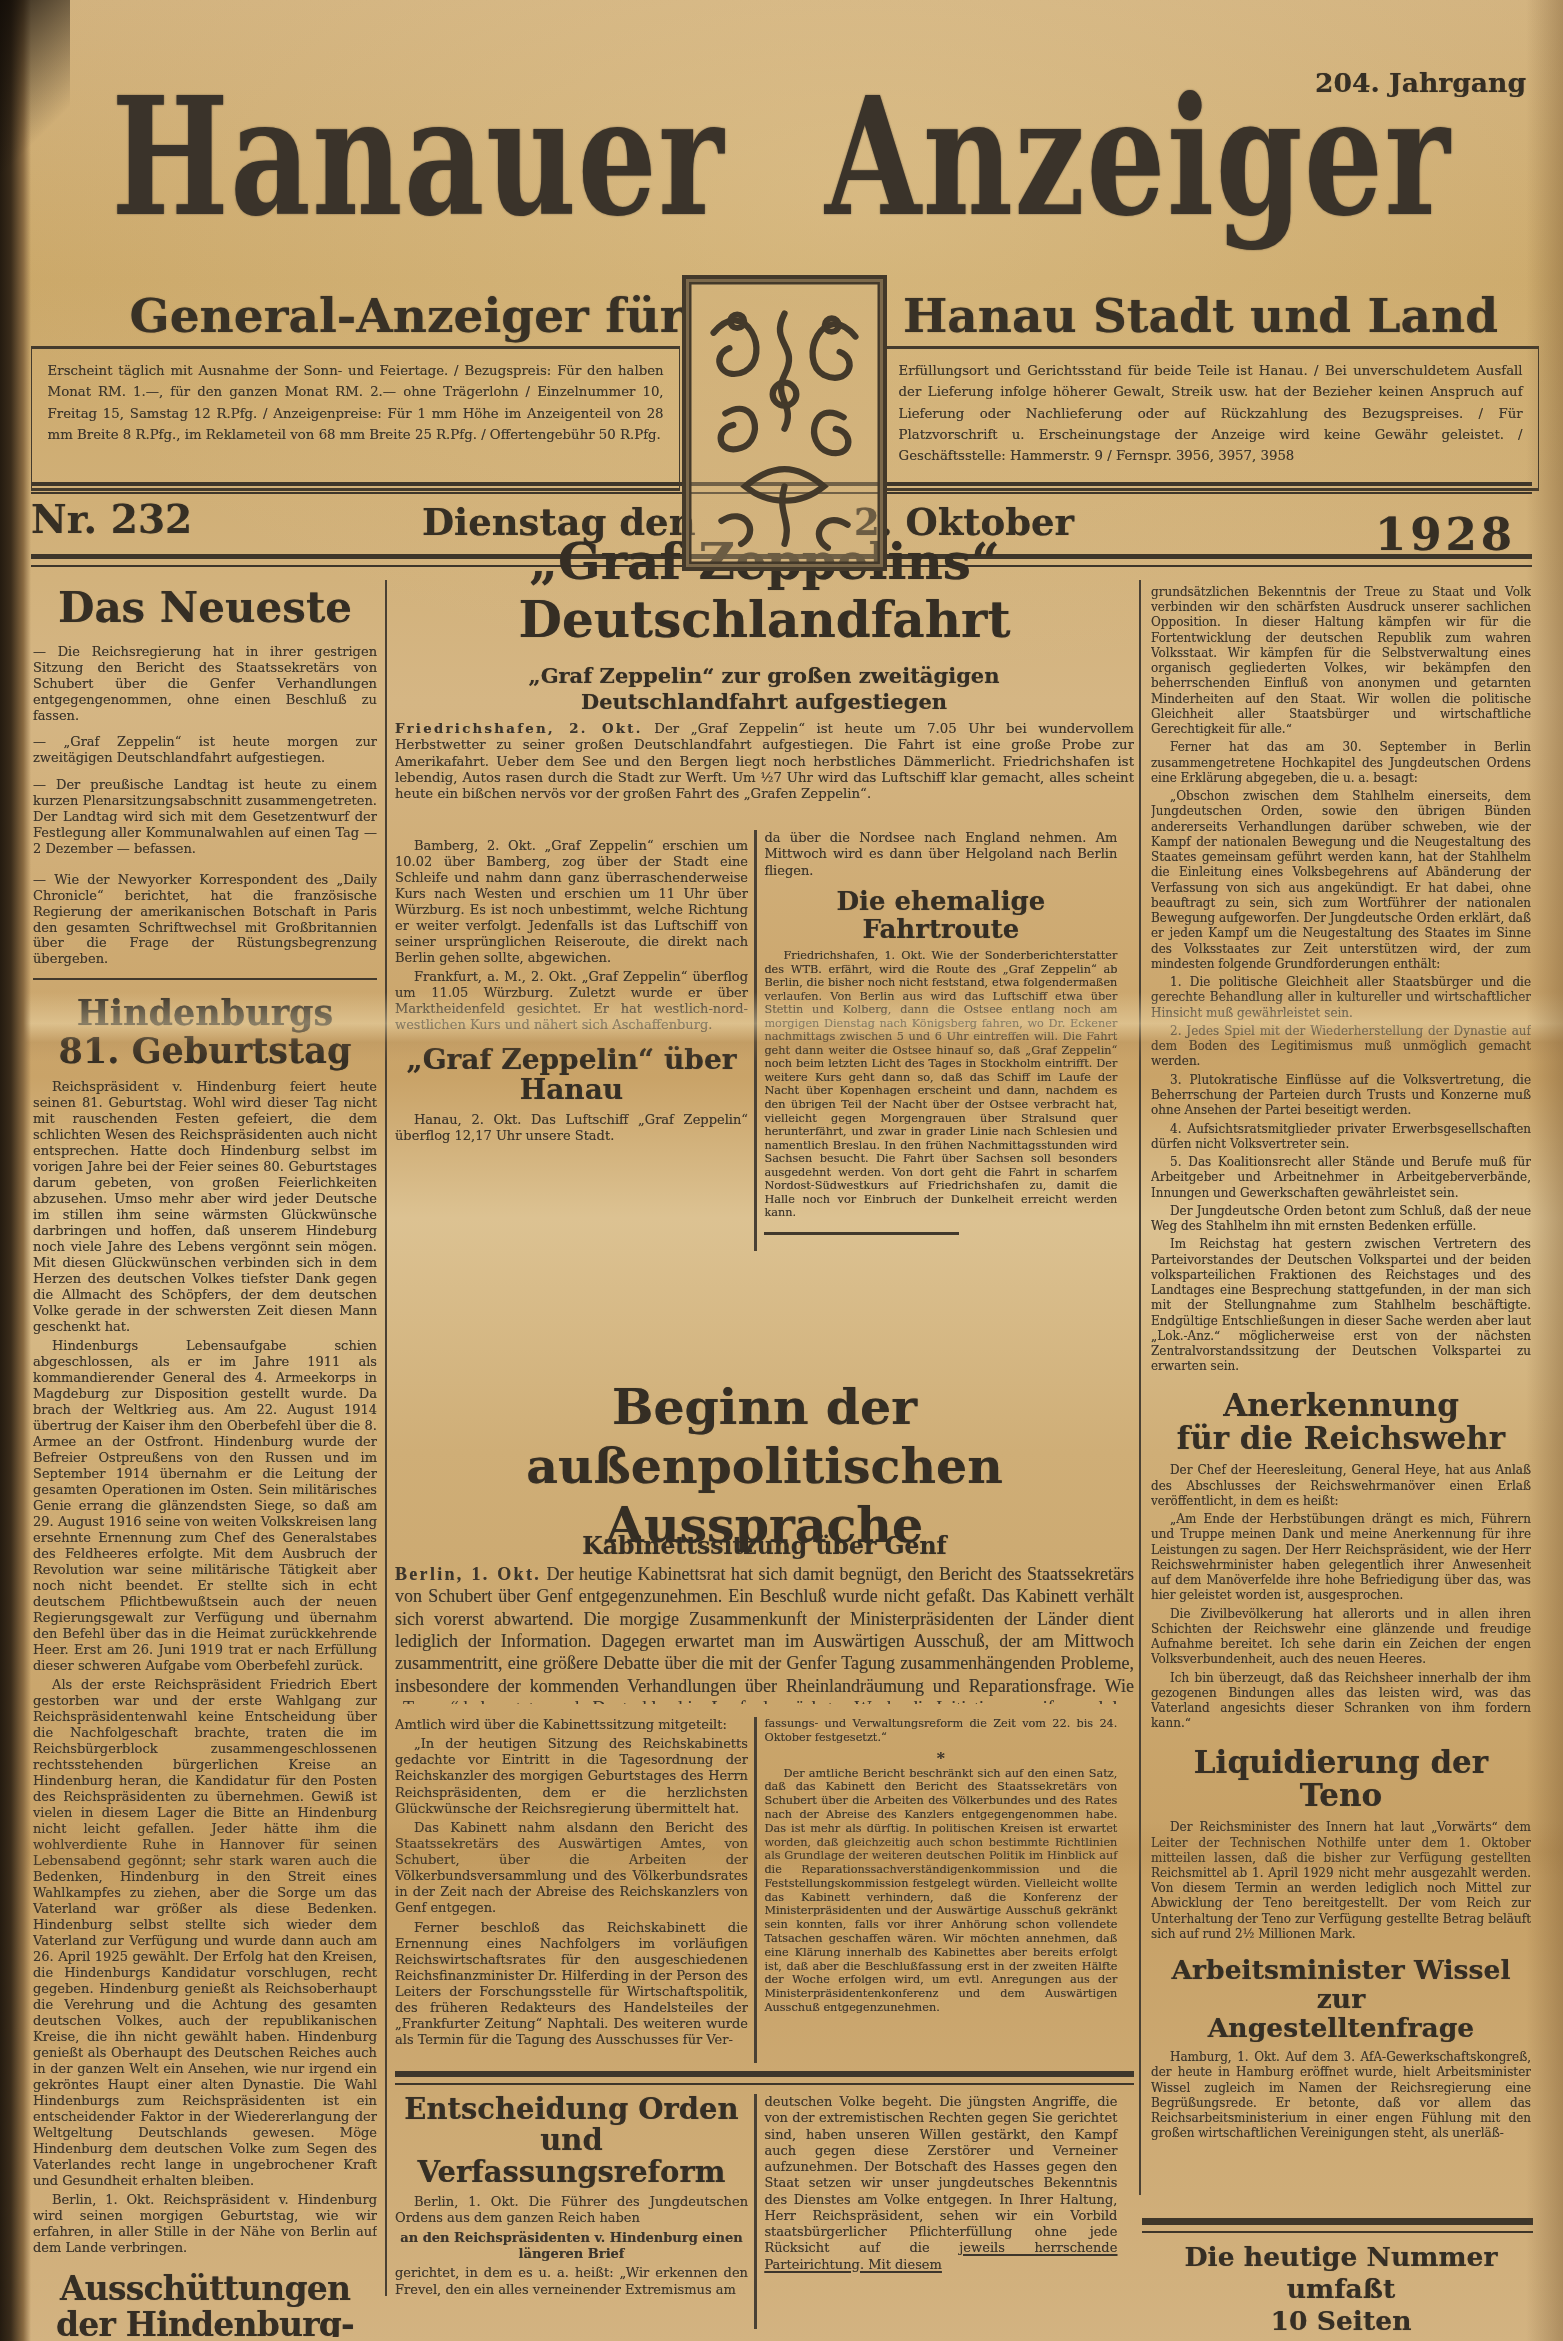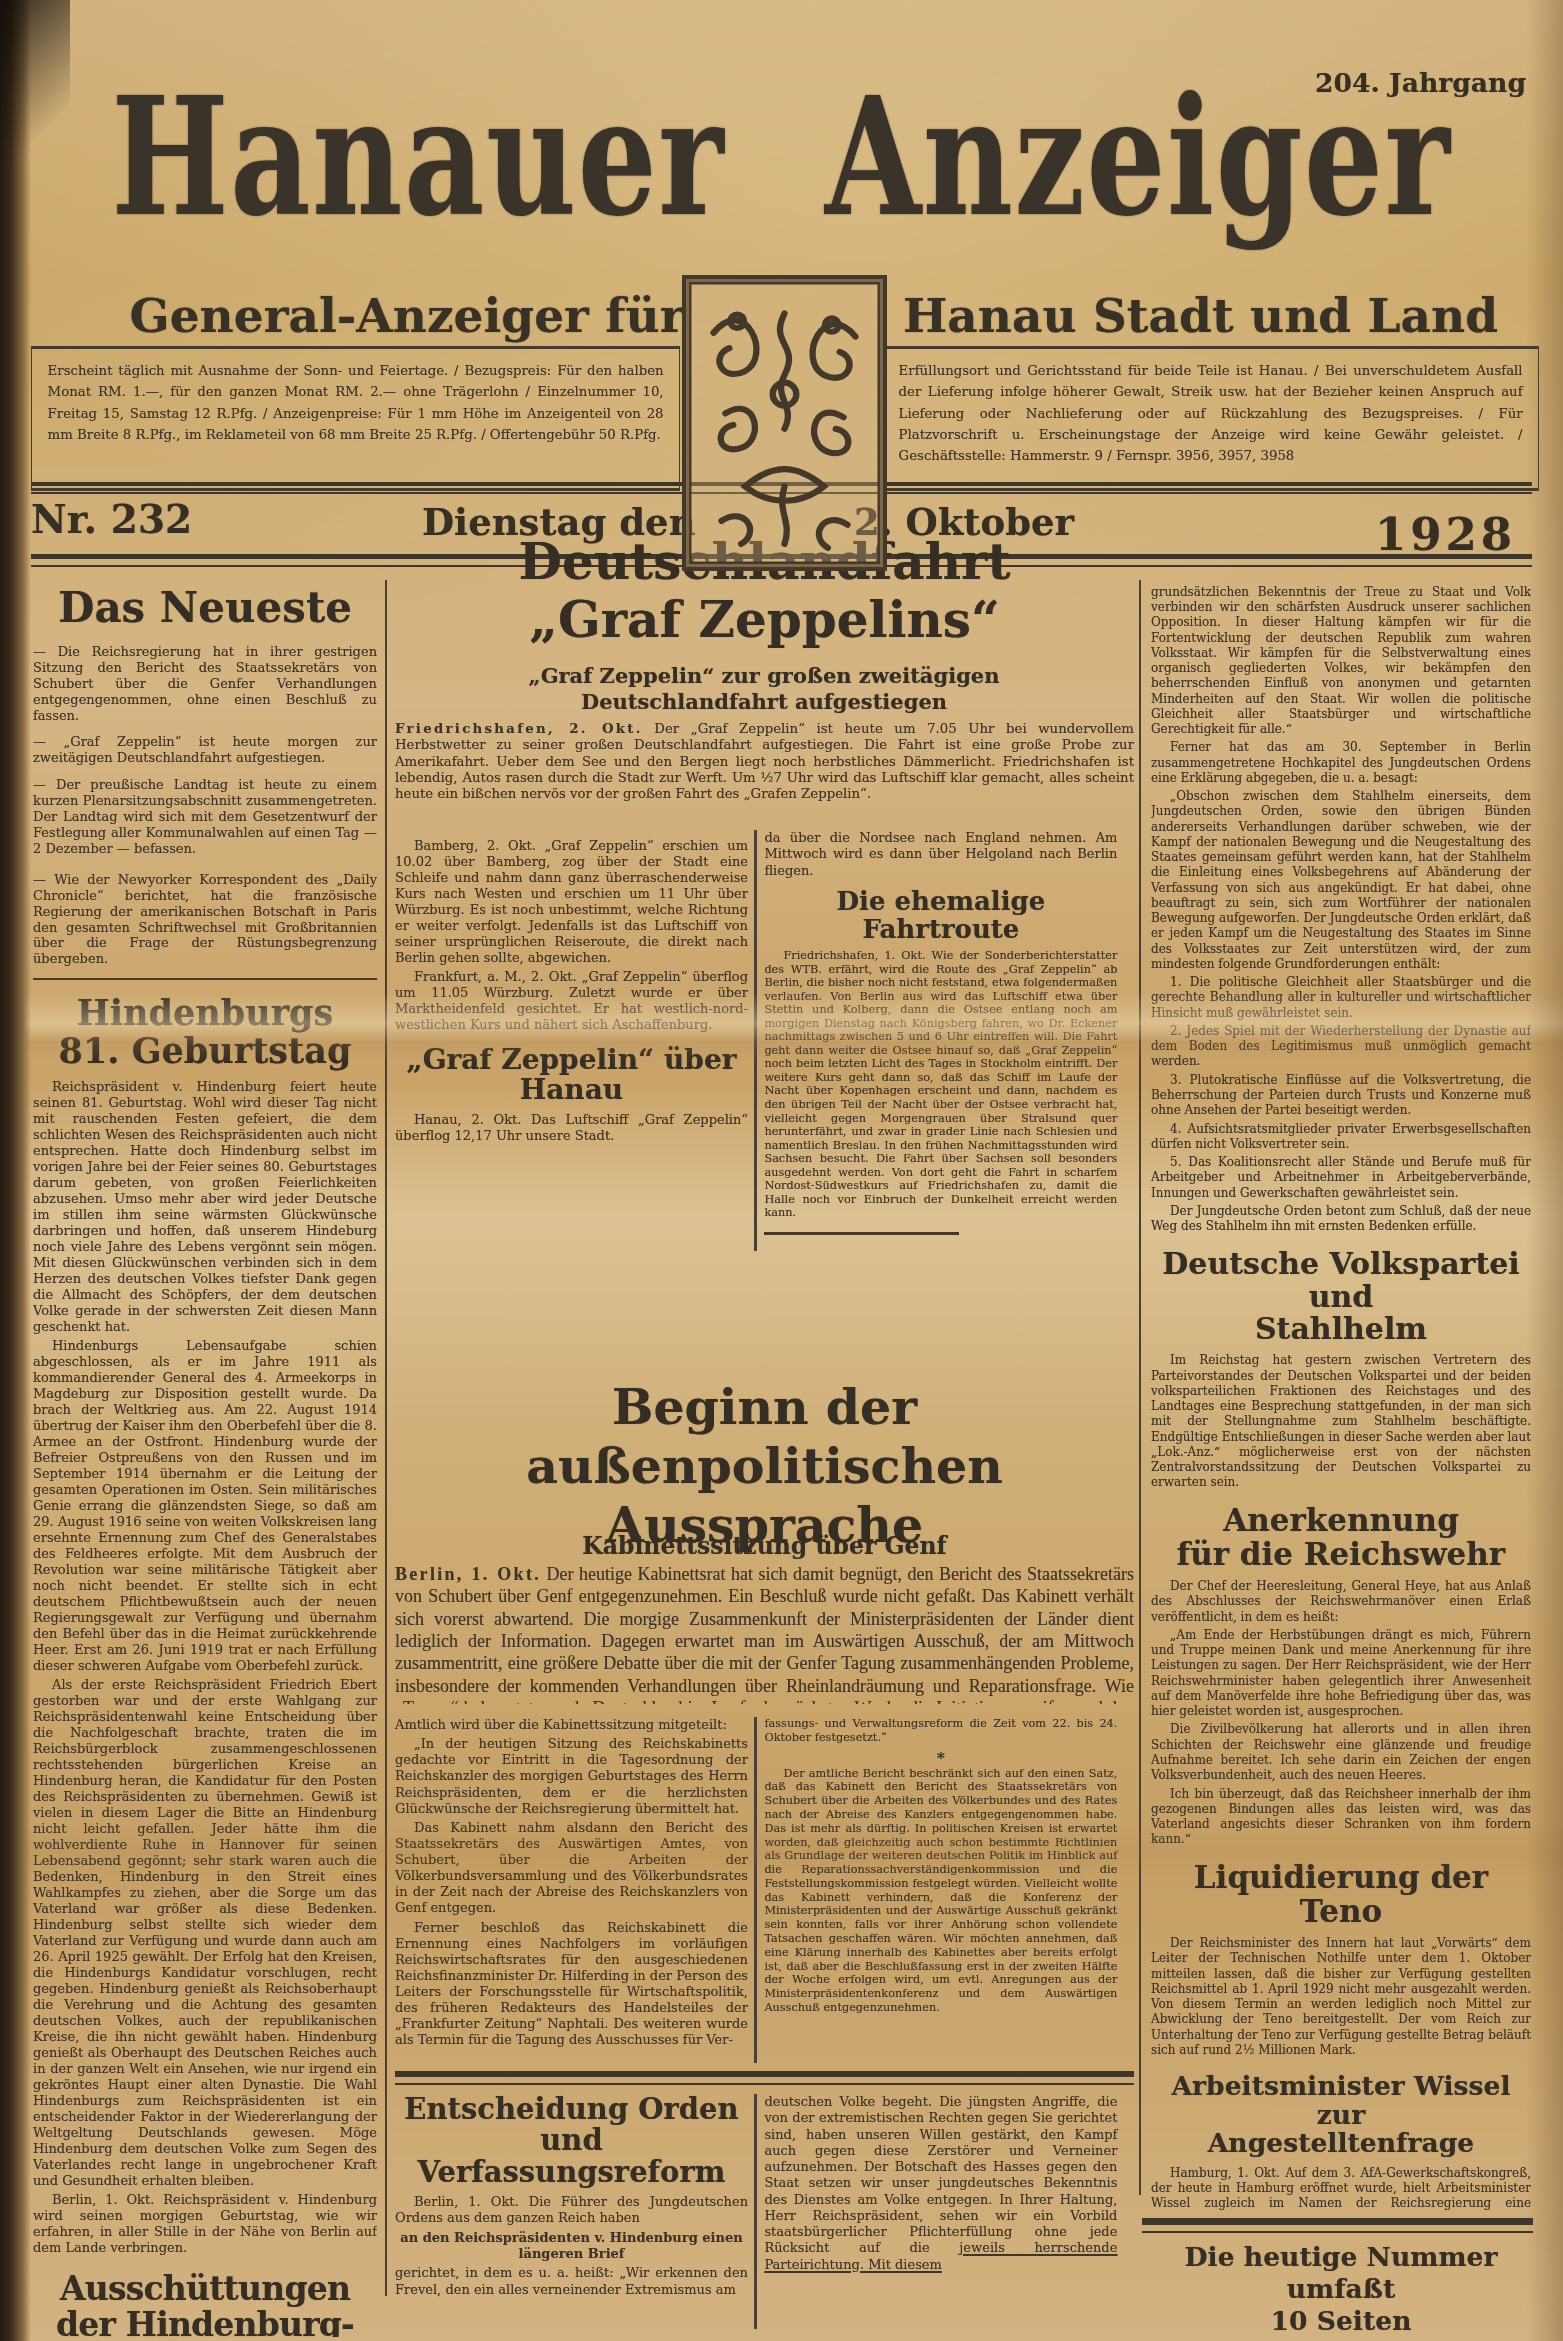--- a/index.html
+++ b/index.html
@@ -105,22 +105,22 @@
     <p class="p">Als der erste Reichspräsident Friedrich Ebert gestorben war und der erste Wahlgang zur Reichspräsidentenwahl keine Entscheidung über die Nachfolgeschaft brachte, traten die im Reichsbürgerblock zusammengeschlossenen rechtsstehenden bürgerlichen Kreise an Hindenburg heran, die Kandidatur für den Posten des Reichspräsidenten zu übernehmen. Gewiß ist vielen in diesem Lager die Bitte an Hindenburg nicht leicht gefallen. Jeder hätte ihm die wohlverdiente Ruhe in Hannover für seinen Lebensabend gegönnt; sehr stark waren auch die Bedenken, Hindenburg in den Streit eines Wahlkampfes zu ziehen, aber die Sorge um das Vaterland war größer als diese Bedenken. Hindenburg selbst stellte sich wieder dem Vaterland zur Verfügung und wurde dann auch am 26. April 1925 gewählt. Der Erfolg hat den Kreisen, die Hindenburgs Kandidatur vorschlugen, recht gegeben. Hindenburg genießt als Reichsoberhaupt die Verehrung und die Achtung des gesamten deutschen Volkes, auch der republikanischen Kreise, die ihn nicht gewählt haben. Hindenburg genießt als Oberhaupt des Deutschen Reiches auch in der ganzen Welt ein Ansehen, wie nur irgend ein gekröntes Haupt einer alten Dynastie. Die Wahl Hindenburgs zum Reichspräsidenten ist ein entscheidender Faktor in der Wiedererlangung der Weltgeltung Deutschlands gewesen. Möge Hindenburg dem deutschen Volke zum Segen des Vaterlandes recht lange in ungebrochener Kraft und Gesundheit erhalten bleiben.</p>
     <p class="p">Berlin, 1. Okt. Reichspräsident v. Hindenburg wird seinen morgigen Geburtstag, wie wir erfahren, in aller Stille in der Nähe von Berlin auf dem Lande verbringen.</p>
     <div class="head center" style="font-size:33px;margin-top:15.6px;letter-spacing:-0.8px;">
       <span style="display:block;">Ausschüttungen</span>
       <span style="display:block;">der Hindenburg-Spende</span>
     </div>
 
   </div>
 
   <div class="abs head center" style="left:395px;top:533px;width:739px;font-size:50px;line-height:1.15;">
+    <span style="display:block;">„Graf Zeppelins“</span>
     <span style="display:block;">Deutschlandfahrt</span>
-    <span style="display:block;">„Graf Zeppelins“</span>
   </div>
   <div class="abs head center" style="left:426px;top:663px;width:676px;font-size:21px;line-height:1.25;">„Graf Zeppelin“ zur großen zweitägigen Deutschlandfahrt aufgestiegen</div>
   <div class="abs body-txt just" style="left:395px;top:721px;width:739px;height:108px;overflow:hidden;font-size:13.3px;line-height:1.23;">
     <p class="p np"><span class="dateline">Friedrichshafen, 2. Okt.</span> <span>Der „Graf Zeppelin“ ist heute um 7.05 Uhr bei wundervollem Herbstwetter zu seiner großen Deutschlandfahrt aufgestiegen. Die Fahrt ist eine große Probe zur Amerikafahrt. Ueber dem See und den Bergen liegt noch herbstliches Dämmerlicht. Friedrichshafen ist lebendig, Autos rasen durch die Stadt zur Werft. Um ½7 Uhr wird das Luftschiff klar gemacht, alles scheint heute ein bißchen nervös vor der großen Fahrt des „Grafen Zeppelin“.</span></p>
   </div>
 
   <div class="abs" style="left:395px;top:830px;width:739px;height:421px;display:flex;overflow:hidden;">
     <div class="body-txt just" style="width:353px;font-size:13px;line-height:1.23;padding-right:6.3px;">
       <div style="height:7.8px;"></div>
       <p class="p">Bamberg, 2. Okt. „Graf Zeppelin“ erschien um 10.02 über Bamberg, zog über der Stadt eine Schleife und nahm dann ganz überraschenderweise Kurs nach Westen und erschien um 11 Uhr über Würzburg. Es ist noch unbestimmt, welche Richtung er weiter verfolgt. Jedenfalls ist das Luftschiff von seiner ursprünglichen Reiseroute, die direkt nach Berlin gehen sollte, abgewichen.</p>
@@ -188,24 +188,20 @@
   <div class="abs body-txt just" style="left:1151px;top:585px;width:380px;height:1626px;overflow:hidden;font-size:12px;line-height:1.27;">
     <p class="p np">grundsätzlichen Bekenntnis der Treue zu Staat und Volk verbinden wir den schärfsten Ausdruck unserer sachlichen Opposition. In dieser Haltung kämpfen wir für die Fortentwicklung der deutschen Republik zum wahren Volksstaat. Wir kämpfen für die Selbstverwaltung eines organisch gegliederten Volkes, wir bekämpfen den beherrschenden Einfluß von anonymen und getarnten Minderheiten auf den Staat. Wir wollen die politische Gleichheit aller Staatsbürger und wirtschaftliche Gerechtigkeit für alle.“</p>
     <p class="p">Ferner hat das am 30. September in Berlin zusammengetretene Hochkapitel des Jungdeutschen Ordens eine Erklärung abgegeben, die u. a. besagt:</p>
     <p class="p">„Obschon zwischen dem Stahlhelm einerseits, dem Jungdeutschen Orden, sowie den übrigen Bünden andererseits Verhandlungen darüber schweben, wie der Kampf der nationalen Bewegung und die Neugestaltung des Staates gemeinsam geführt werden kann, hat der Stahlhelm die Einleitung eines Volksbegehrens auf Abänderung der Verfassung von sich aus angekündigt. Er hat dabei, ohne beauftragt zu sein, sich zum Wortführer der nationalen Bewegung aufgeworfen. Der Jungdeutsche Orden erklärt, daß er jeden Kampf um die Neugestaltung des Staates im Sinne des Volksstaates zur Zeit unterstützen wird, der zum mindesten folgende Grundforderungen enthält:</p>
     <p class="p">1. Die politische Gleichheit aller Staatsbürger und die gerechte Behandlung aller in kultureller und wirtschaftlicher Hinsicht muß gewährleistet sein.</p>
     <p class="p">2. Jedes Spiel mit der Wiederherstellung der Dynastie auf dem Boden des Legitimismus muß unmöglich gemacht werden.</p>
     <p class="p">3. Plutokratische Einflüsse auf die Volksvertretung, die Beherrschung der Parteien durch Trusts und Konzerne muß ohne Ansehen der Partei beseitigt werden.</p>
     <p class="p">4. Aufsichtsratsmitglieder privater Erwerbsgesellschaften dürfen nicht Volksvertreter sein.</p>
     <p class="p">5. Das Koalitionsrecht aller Stände und Berufe muß für Arbeitgeber und Arbeitnehmer in Arbeitgeberverbände, Innungen und Gewerkschaften gewährleistet sein.</p>
     <p class="p">Der Jungdeutsche Orden betont zum Schluß, daß der neue Weg des Stahlhelm ihn mit ernsten Bedenken erfülle.</p>
-    <div class="head center" style="font-size:30px;margin:14px 0 7.8px 0;">
-      <span style="display:block;">Deutsche Volkspartei und</span>
-      <span style="display:block;">Stahlhelm</span>
-    </div>
     <p class="p">Im Reichstag hat gestern zwischen Vertretern des Parteivorstandes der Deutschen Volkspartei und der beiden volksparteilichen Fraktionen des Reichstages und des Landtages eine Besprechung stattgefunden, in der man sich mit der Stellungnahme zum Stahlhelm beschäftigte. Endgültige Entschließungen in dieser Sache werden aber laut „Lok.-Anz.“ möglicherweise erst von der nächsten Zentralvorstandssitzung der Deutschen Volkspartei zu erwarten sein.</p>
     <div class="head center" style="font-size:31px;margin:14px 0 7.8px 0;">
       <span style="display:block;">Anerkennung</span>
       <span style="display:block;">für die Reichswehr</span>
     </div>
     <p class="p">Der Chef der Heeresleitung, General Heye, hat aus Anlaß des Abschlusses der Reichswehrmanöver einen Erlaß veröffentlicht, in dem es heißt:</p>
     <p class="p">„Am Ende der Herbstübungen drängt es mich, Führern und Truppe meinen Dank und meine Anerkennung für ihre Leistungen zu sagen. Der Herr Reichspräsident, wie der Herr Reichswehrminister haben gelegentlich ihrer Anwesenheit auf dem Manöverfelde ihre hohe Befriedigung über das, was hier geleistet worden ist, ausgesprochen.</p>
     <p class="p">Die Zivilbevölkerung hat allerorts und in allen ihren Schichten der Reichswehr eine glänzende und freudige Aufnahme bereitet. Ich sehe darin ein Zeichen der engen Volksverbundenheit, auch des neuen Heeres.</p>
     <p class="p">Ich bin überzeugt, daß das Reichsheer innerhalb der ihm gezogenen Bindungen alles das leisten wird, was das Vaterland angesichts dieser Schranken von ihm fordern kann.“</p>
     <div class="head center" style="font-size:31px;margin:14px 0 7.8px 0;">Liquidierung der Teno</div>

